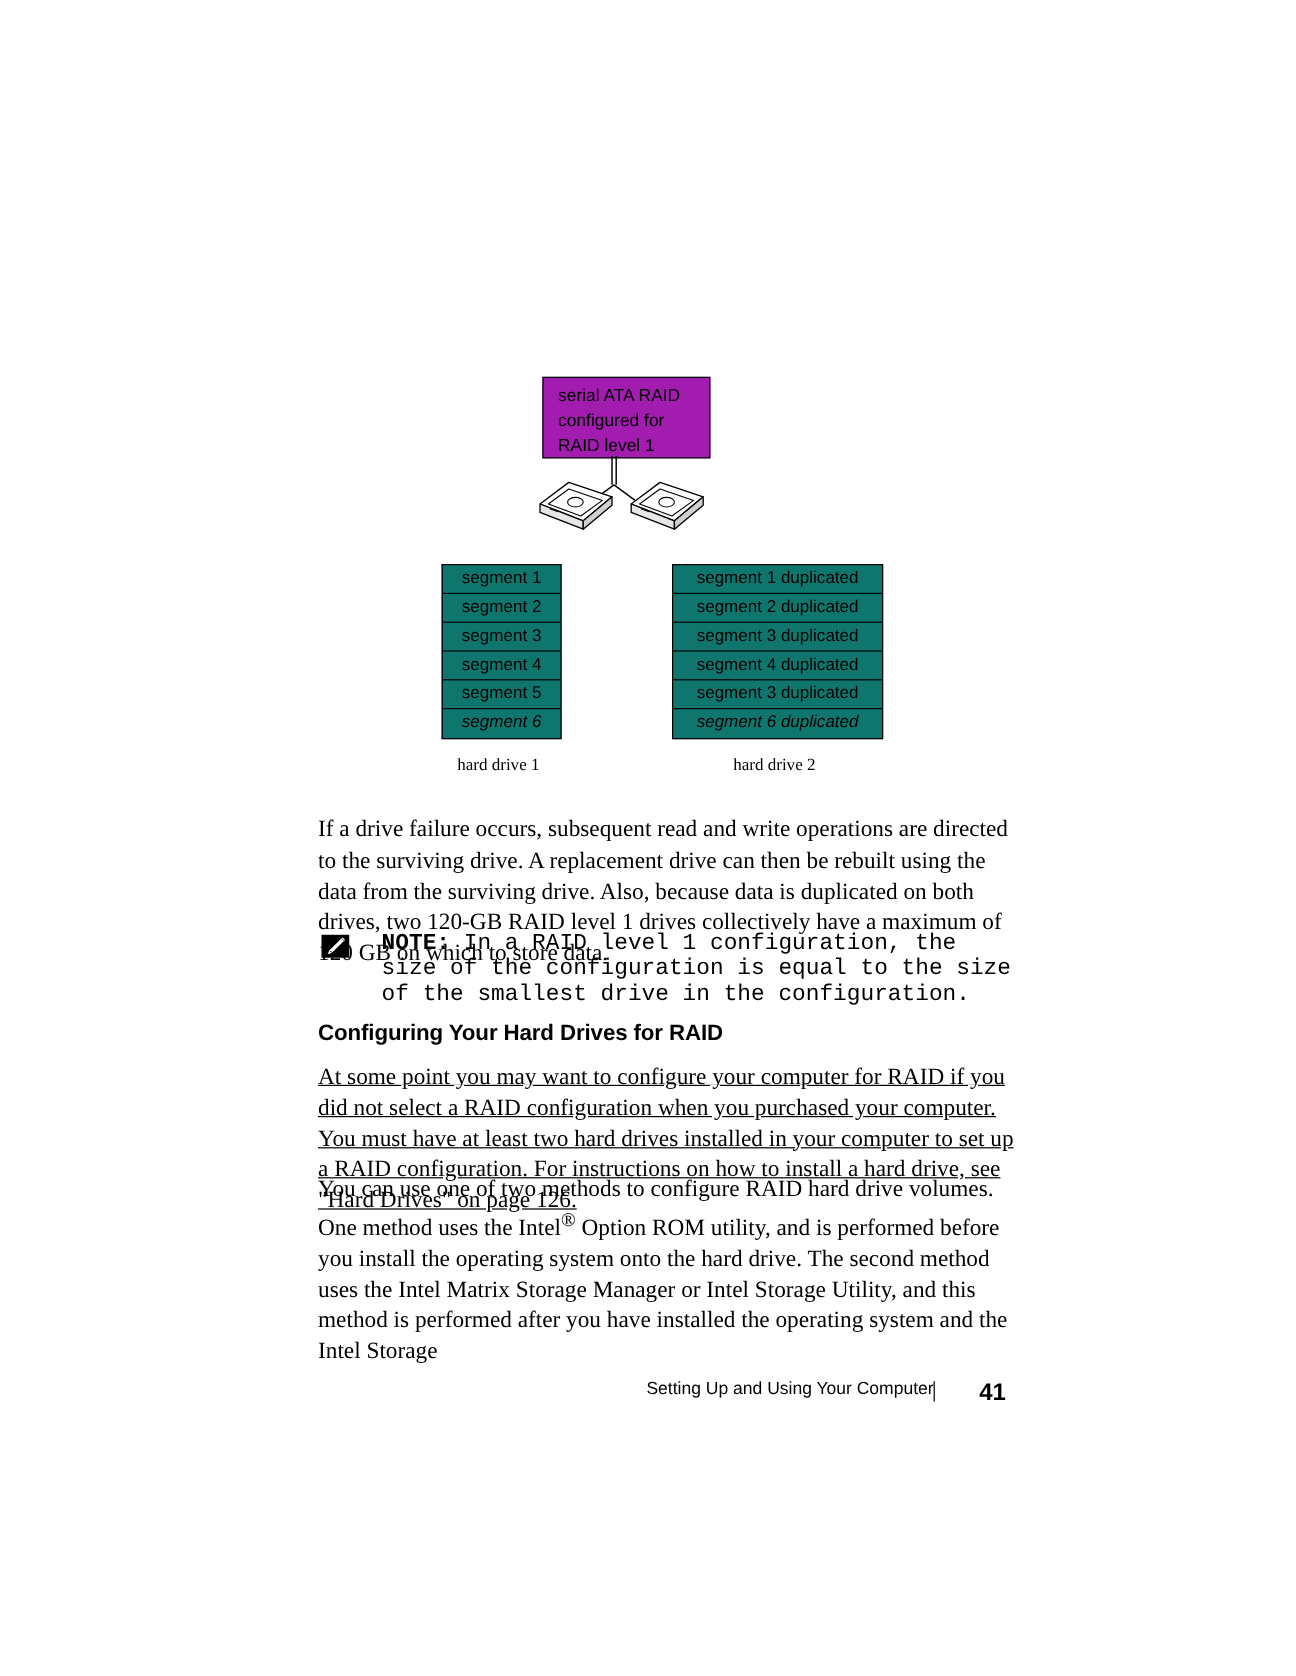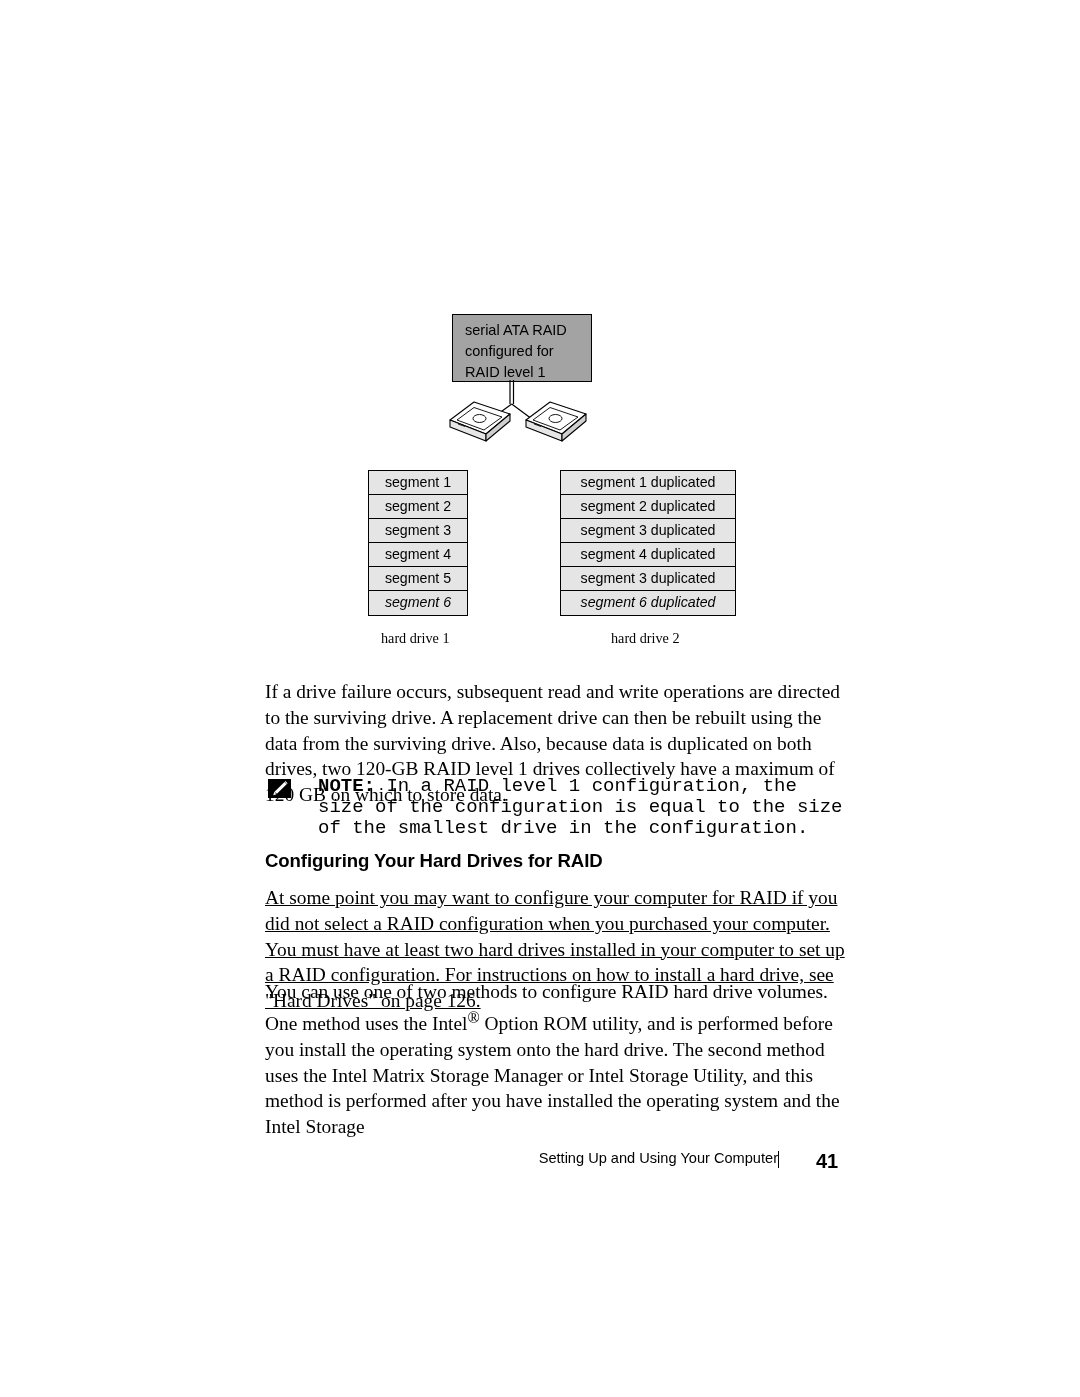--- a/index.html
+++ b/index.html
@@ -30,32 +30,32 @@
     left: 452px;
     top: 314px;
     width: 140px;
     height: 68px;
     border: 1.4px solid #000;
     box-sizing: border-box;
     font-family: "Liberation Sans", sans-serif;
     font-size: 14.5px;
     line-height: 21px;
     padding: 5px 0 0 12px;
-    background: #a3a3a3;
+    background: #a21caf;
   }
   .raid-box div { white-space: nowrap; }
 
   #connector { position: absolute; left: 440px; top: 380px; }
   #drives { position: absolute; left: 440px; top: 386px; }
 
   .seg-table {
     position: absolute;
     border: 1.4px solid #000;
     box-sizing: border-box;
-    background: #e5e5e5;
+    background: #0f766e;
   }
   #seg-left  { left: 368px; top: 470px; width: 100px; }
   #seg-right { left: 560px; top: 470px; width: 176px; }
 
   .seg-cell {
     height: 24px;
     line-height: 23px;
     border-bottom: 1.2px solid #000;
     box-sizing: border-box;
     text-align: center;

